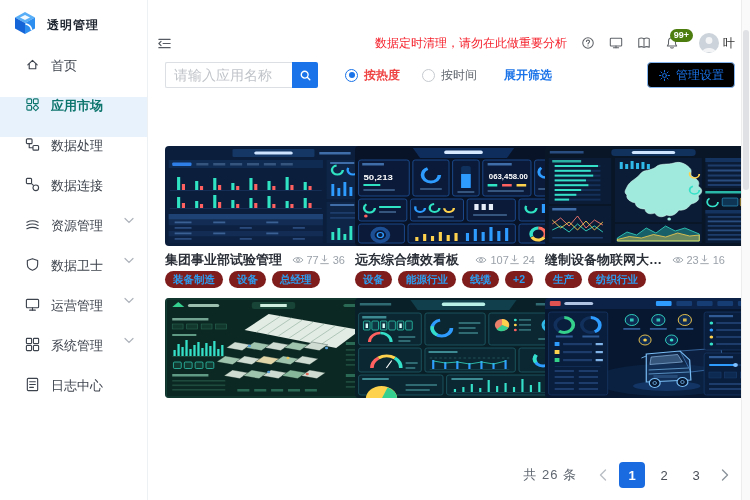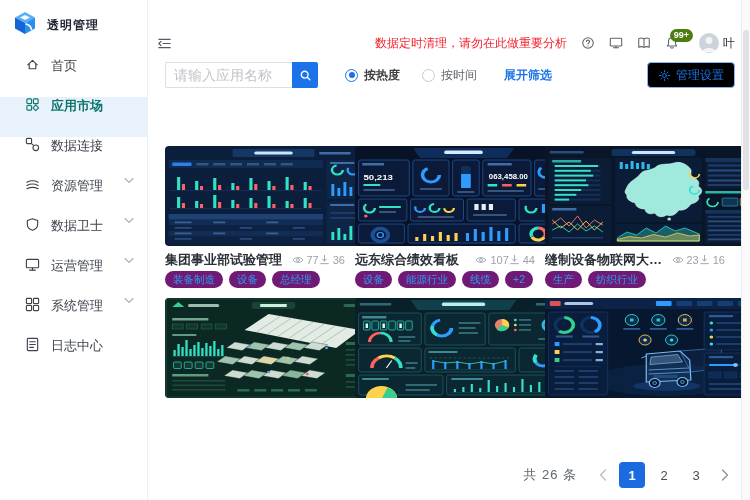--- a/index.html
+++ b/index.html
@@ -31,35 +31,35 @@
   .toolbar { display:flex; align-items:center; padding:4px 6px 0 16px; height:30px; position:relative; }
   .search-box { display:flex; }
   .search-input { width:127px; height:26px; border:1px solid #dcdfe3; border-right:none; border-radius:2px 0 0 2px; padding:0 8px; font-size:14px; color:#333; outline:none; font-family:inherit; }
   .search-input::placeholder { color:#c0c4c9; }
   .search-btn { width:26px; height:26px; background:#1a73e8; border:none; border-radius:0 2px 2px 0; display:flex; align-items:center; justify-content:center; cursor:pointer; }
   .radios { display:flex; align-items:center; gap:22px; margin-left:27px; }
   .radio { display:flex; align-items:center; gap:6px; font-size:12px; color:#60666e; cursor:pointer; }
   .rdot { width:13px; height:13px; border-radius:50%; border:1px solid #c6cacf; background:#fff; position:relative; flex:none; }
   .radio.checked .rdot { border-color:#1a73e8; }
   .radio.checked .rdot::after { content:""; position:absolute; inset:2.5px; background:#1a73e8; border-radius:50%; }
-  .radio.checked span.lbl { color:#404040; font-weight:bold; }
+  .radio.checked span.lbl { color:#ef4444; font-weight:bold; }
   .expand-link { margin-left:27px; font-size:12px; color:#1a73e8; font-weight:bold; cursor:pointer; }
   .manage-btn { position:absolute; right:6px; top:4px; height:26px; display:flex; align-items:center; gap:5px; padding:0 10px; border:1px solid #85b6f2; border-radius:4px; color:#1a73e8; font-size:12px; background:#000000; cursor:pointer; font-family:inherit; }
 
   
   .cards { position:absolute; left:16px; top:118px; width:572px; display:flex; flex-wrap:wrap; column-gap:10px; row-gap:10px; align-items:flex-start; }
   .card { width:180px; cursor:pointer; }
   .thumb { width:217px; height:100px; border-radius:4px; overflow:hidden; display:block; }
   .thumb svg { display:block; width:100%; height:100%; }
   .card-head { display:flex; align-items:center; margin-top:6px; height:15px; }
   .card-title { font-size:13px; font-weight:bold; color:#2b3038; white-space:nowrap; overflow:hidden; text-overflow:ellipsis; flex:1; }
   .card-stats { display:flex; align-items:center; gap:0; margin-left:6px; color:#9aa1a9; font-size:11px; flex:none; }
   .stat { display:flex; align-items:center; gap:3px; }
   .tags { display:flex; gap:6px; margin-top:4px; }
-  .tag { font-size:10.5px; color:#2b9df0; background:#701a75; padding:2px 8px; border-radius:10px; line-height:1.25; white-space:nowrap; }
+  .tag { font-size:10.5px; color:#2b9df0; background:#7f1d1d; padding:2px 8px; border-radius:10px; line-height:1.25; white-space:nowrap;font-weight:bold; }
 
   
   .pager { position:absolute; right:6px; top:434px; display:flex; align-items:center; gap:6px; }
   .total { margin-right:10px; font-size:13px; color:#606770; letter-spacing:1px; }
   .pg { min-width:26px; height:26px; display:flex; align-items:center; justify-content:center; border-radius:4px; cursor:pointer; color:#4a4f57; font-size:13px; }
   .pg.active { background:#1a6ae0; color:#fff; font-weight:bold; }
   .pg-arrow { display:flex; align-items:center; justify-content:center; width:20px; height:26px; cursor:pointer; }
 
   
   .scrollbar { position:absolute; right:0; top:0; width:9px; height:100%; background:#fafafa; border-left:1px solid #ededed; z-index:3; }
@@ -91,20 +91,28 @@
       <span>首页</span>
     </div>
     <div class="menu-item active">
       <svg width="15" height="15" viewBox="0 0 16 16" fill="none" stroke="currentColor" stroke-width="1.2" stroke-linejoin="round">
           <rect x="2" y="2" width="5" height="5" rx="1"></rect>
           <rect x="9" y="2" width="5" height="5" rx="1"></rect>
           <rect x="2" y="9" width="5" height="5" rx="1"></rect>
           <polygon points="11.5,8.5 14.5,11.5 11.5,14.5 8.5,11.5"></polygon>
         </svg>
       <span>应用市场</span>
+    </div>
+    <div class="menu-item">
+      <svg width="15" height="15" viewBox="0 0 16 16" fill="none" stroke="currentColor" stroke-width="1.2" stroke-linejoin="round">
+          <rect x="1.5" y="2" width="6" height="5" rx="1"></rect>
+          <rect x="8.5" y="9" width="6" height="5" rx="1"></rect>
+          <path d="M4.5 7 V11.5 H8.5"></path>
+        </svg>
+      <span>数据处理</span>
     </div>
     <div class="menu-item">
       <svg width="15" height="15" viewBox="0 0 16 16" fill="none" stroke="currentColor" stroke-width="1.2" stroke-linejoin="round">
           <rect x="1.5" y="1.5" width="5.5" height="5.5" rx="1"></rect>
           <circle cx="11.5" cy="11.5" r="3"></circle>
           <path d="M7 7 L9.3 9.3"></path>
         </svg>
       <span>数据连接</span>
     </div>
     <div class="menu-item">
@@ -446,21 +454,21 @@
                 <path d="M1 4 C3 0.8 9 0.8 11 4 C9 7.2 3 7.2 1 4 Z"></path>
                 <circle cx="6" cy="4" r="1.5"></circle>
               </svg>
               <span>107</span>
             </span>
           <span class="stat">
               <svg width="11" height="11" viewBox="0 0 12 12" fill="none" stroke="#9aa1a9" stroke-width="1" stroke-linecap="round" stroke-linejoin="round">
                 <path d="M6 1.5 V7.5 M3.8 5.5 L6 7.8 L8.2 5.5"></path>
                 <path d="M1.8 10.5 H10.2"></path>
               </svg>
-              <span>44</span>
+              <span>24</span>
             </span>
         </span>
       </div>
       <div class="tags">
         <span class="tag">设备</span>
         <span class="tag">能源行业</span>
         <span class="tag">线缆</span>
         <span class="tag">+2</span>
       </div>
     </div>

